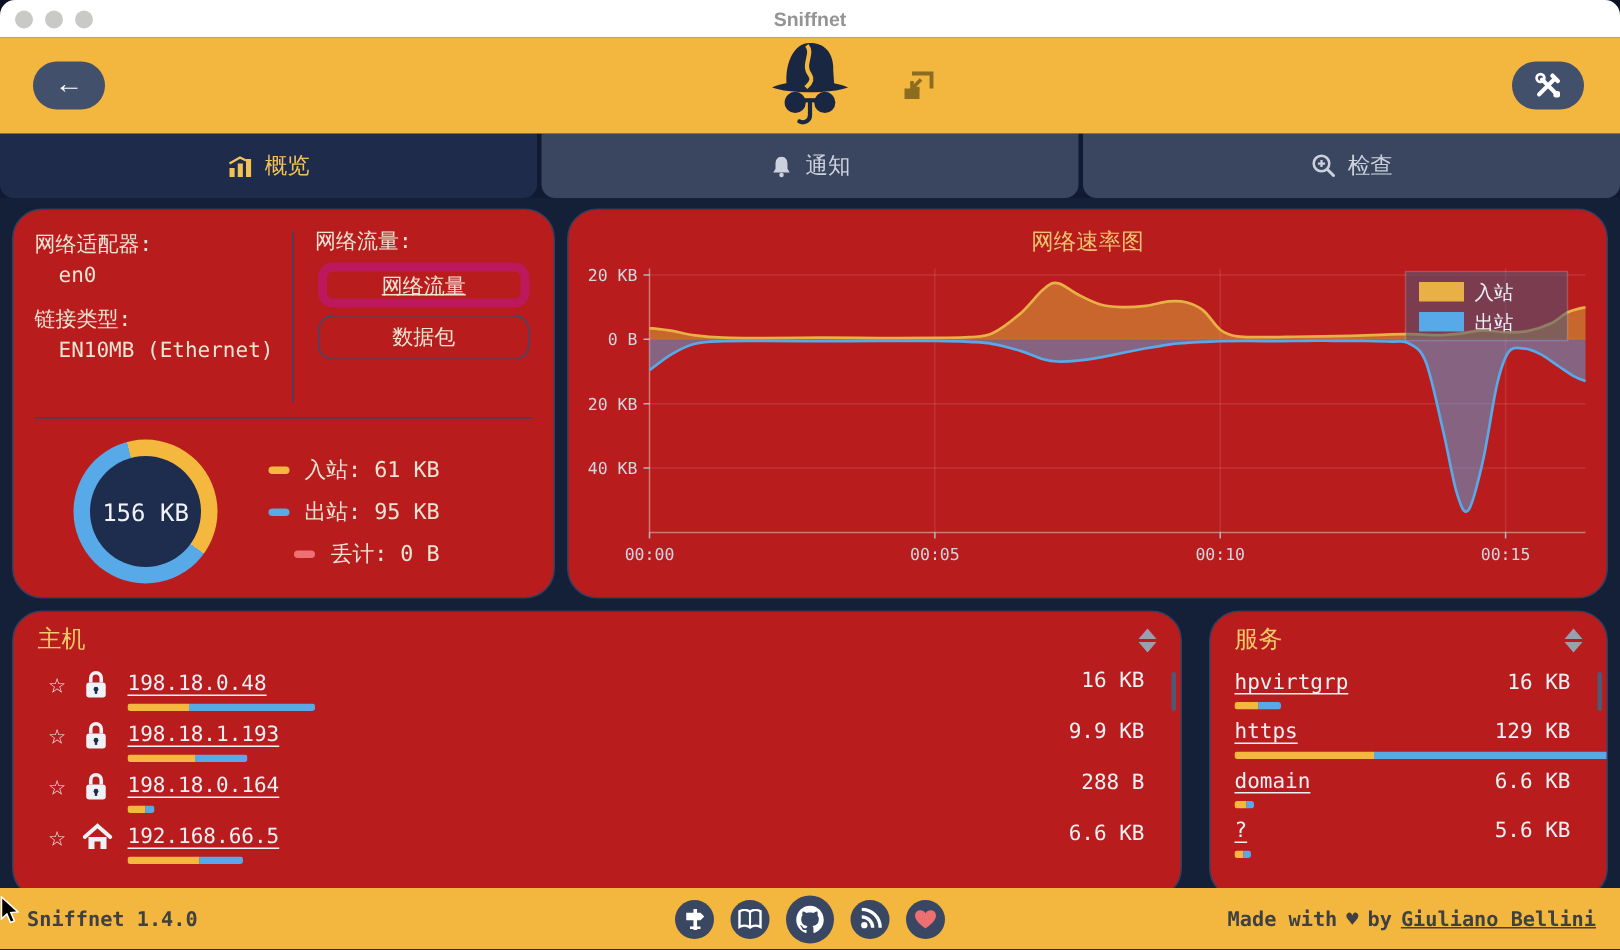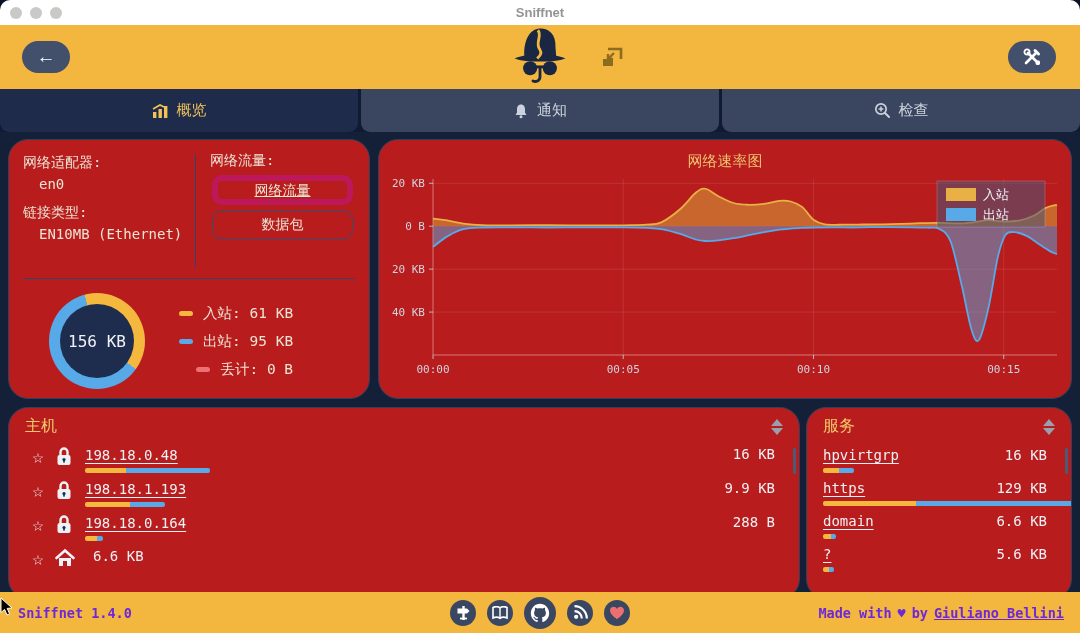--- a/index.html
+++ b/index.html
@@ -24,21 +24,21 @@
   
   .tabs{height:43px;background:#101b33;display:flex;gap:3px;font-family:Liberation Mono, monospace;}
   .tab{flex:1;display:flex;align-items:center;justify-content:center;gap:8px;
     background:#3a455f;color:#ccd2dd;font-size:15px;border:none;cursor:pointer;
     border-radius:0 0 9px 9px;font-family:inherit;}
   .tab.active{background:#1e2b4a;color:#f3c257;}
   
   .content{padding:7px 8px 0 8px;display:flex;flex-direction:column;gap:8px;}
   .panel{background:#b91c1c;border:1px solid #31405f;border-radius:20px;position:relative;}
   .row1{display:flex;gap:8px;}
-  .row2{display:flex;gap:6px;}
+  .row2{display:flex;gap:18px;}
   
   .overview{width:364px;height:260px;padding:12px 14px;color:#ece4d4;font-size:14px;}
   .ov-top{display:flex;height:118px;}
   .ov-col1{width:172px;padding-right:8px;}
   .ov-vdiv{width:1px;background:#34436a;margin:2px 0;}
   .ov-col2{flex:1;padding-left:14px;display:flex;flex-direction:column;}
   .ov-label{margin:2px 0 4px 0;}
   .ov-value{margin:0 0 12px 16px;white-space:nowrap;}
   .src-btn{margin:5px 2px 0 2px;height:30px;border-radius:10px;background:transparent;
     border:1px solid #3b4a6e;color:#ece4d4;font-size:14px;cursor:pointer;font-family:inherit;}
@@ -70,21 +70,21 @@
   .rname{color:#eef1f5;font-size:14px;text-decoration:underline;text-underline-offset:3px;line-height:19px;white-space:nowrap;}
   .tbar{height:5px;border-radius:2px;overflow:hidden;display:flex;margin-top:3px;}
   .tbar i{display:block;height:100%;}
   .rval{color:#eef1f5;font-size:14px;padding:1px 10px 0 8px;white-space:nowrap;flex:none;}
   .srow{padding:5px 4px 0 6px;cursor:pointer;height:33px;}
   .srow .line1{display:flex;justify-content:space-between;}
   .scrollthumb{position:absolute;right:3px;top:40px;width:3px;height:26px;border-radius:2px;background:#4c5a78;cursor:pointer;}
   .partial{height:9px;overflow:hidden;}
   
   .footer{position:absolute;left:0;right:0;bottom:0;height:41px;background:#f3b63e;
-    display:flex;align-items:center;color:#6d28d9;margin-top:22px;}
+    display:flex;align-items:center;color:#404040;margin-top:22px;}
   .f-version{margin-left:18px;font-size:13.5px;font-weight:bold;}
   .f-icons{position:absolute;left:0;right:0;display:flex;justify-content:center;align-items:center;gap:11px;pointer-events:none;}
   .f-icons a{pointer-events:auto;}
   .circ{width:26px;height:26px;border-radius:50%;background:#3a4763;display:flex;
     align-items:center;justify-content:center;cursor:pointer;}
   .circ.big{width:32px;height:32px;}
   .f-right{position:absolute;right:16px;font-size:13.5px;font-weight:bold;display:flex;gap:6px;align-items:center;}
   .f-author{text-decoration:underline;cursor:pointer;}
   .cursor{position:absolute;left:0;top:597px;pointer-events:none;}
 </style>
@@ -313,20 +313,27 @@
           </span>
           <span class="rval">288 B</span>
         </div>
         <div class="hrow">
           <span class="star">☆</span>
           <span class="rowicon">
             <svg width="20" height="20" viewBox="0 0 20 20">
                 <path d="M1.5,10 L10,2.5 L18.5,10" stroke="#eef1f5" stroke-width="2.6" fill="none" stroke-linecap="round"></path>
                 <path d="M4,10 L4,18 L8,18 L8,13 L12,13 L12,18 L16,18 L16,10" fill="#eef1f5"></path>
               </svg>
+          </span>
+          <span class="rmain">
+            <span class="rname">192.168.66.5</span>
+            <span class="tbar" style="width: 77px;">
+                <i class="in" style="width: 62%; background: rgb(245, 184, 63);"></i>
+                <i class="out" style="width: 38%; background: rgb(87, 169, 232);"></i>
+              </span>
           </span>
           <span class="rval">6.6 KB</span>
         </div>
         <div class="hrow partial">
           <span class="star">☆</span>
         </div>
         <span class="scrollthumb"></span>
       </div>
 
       <div class="panel services">

